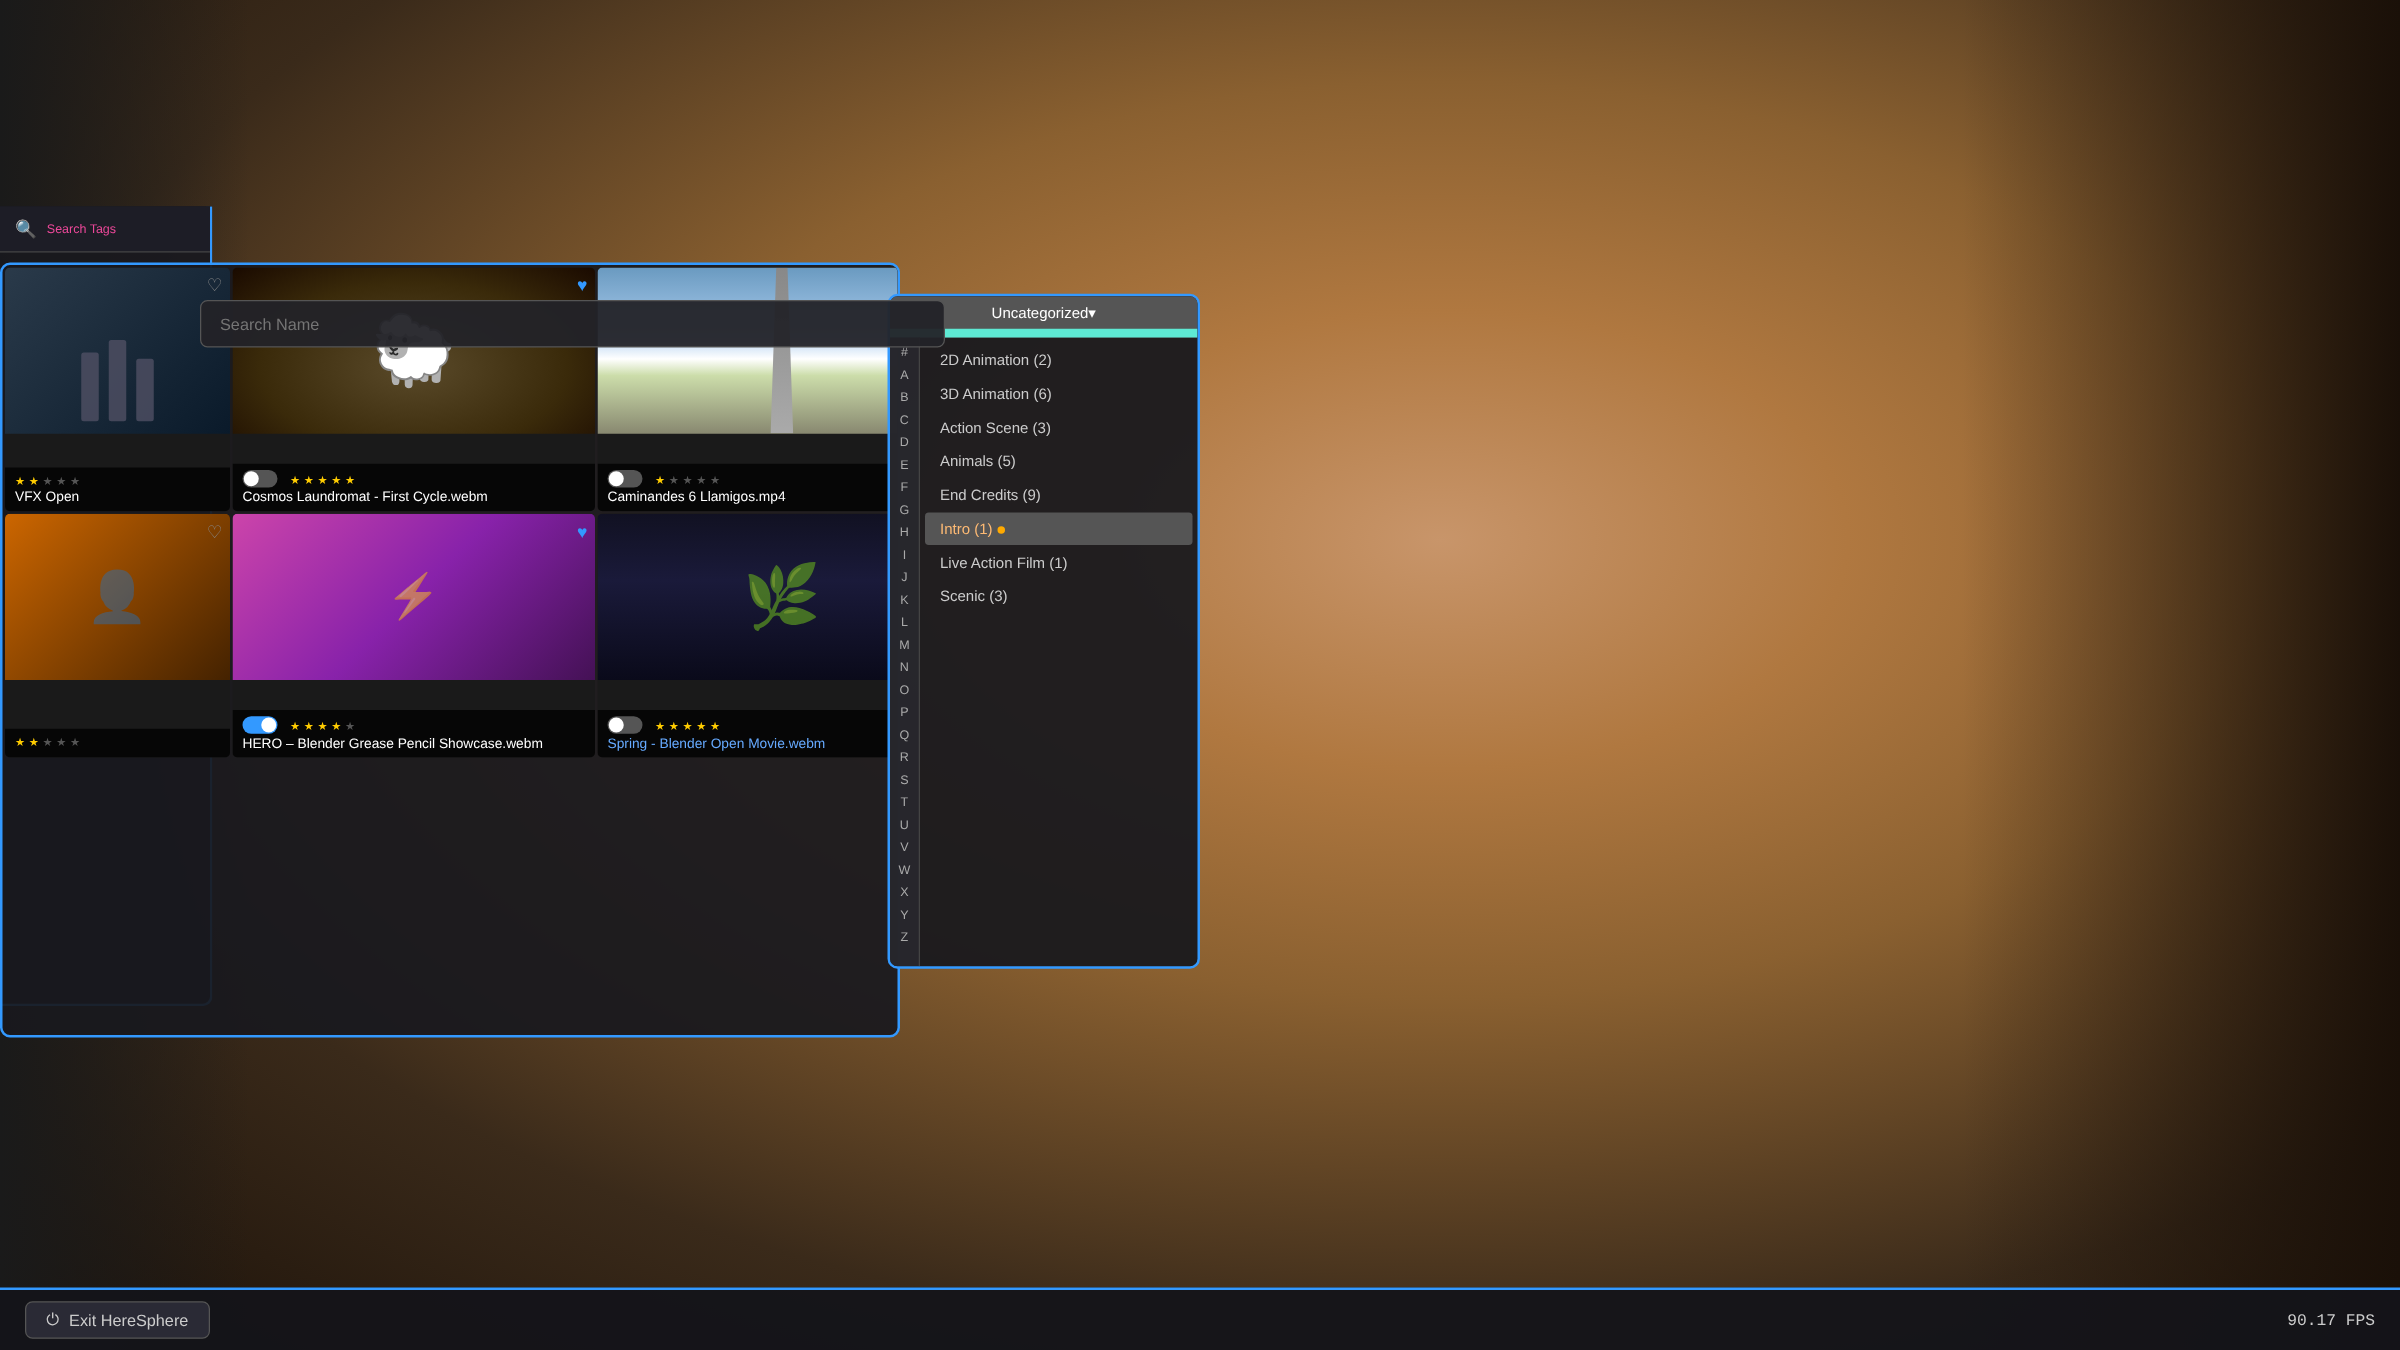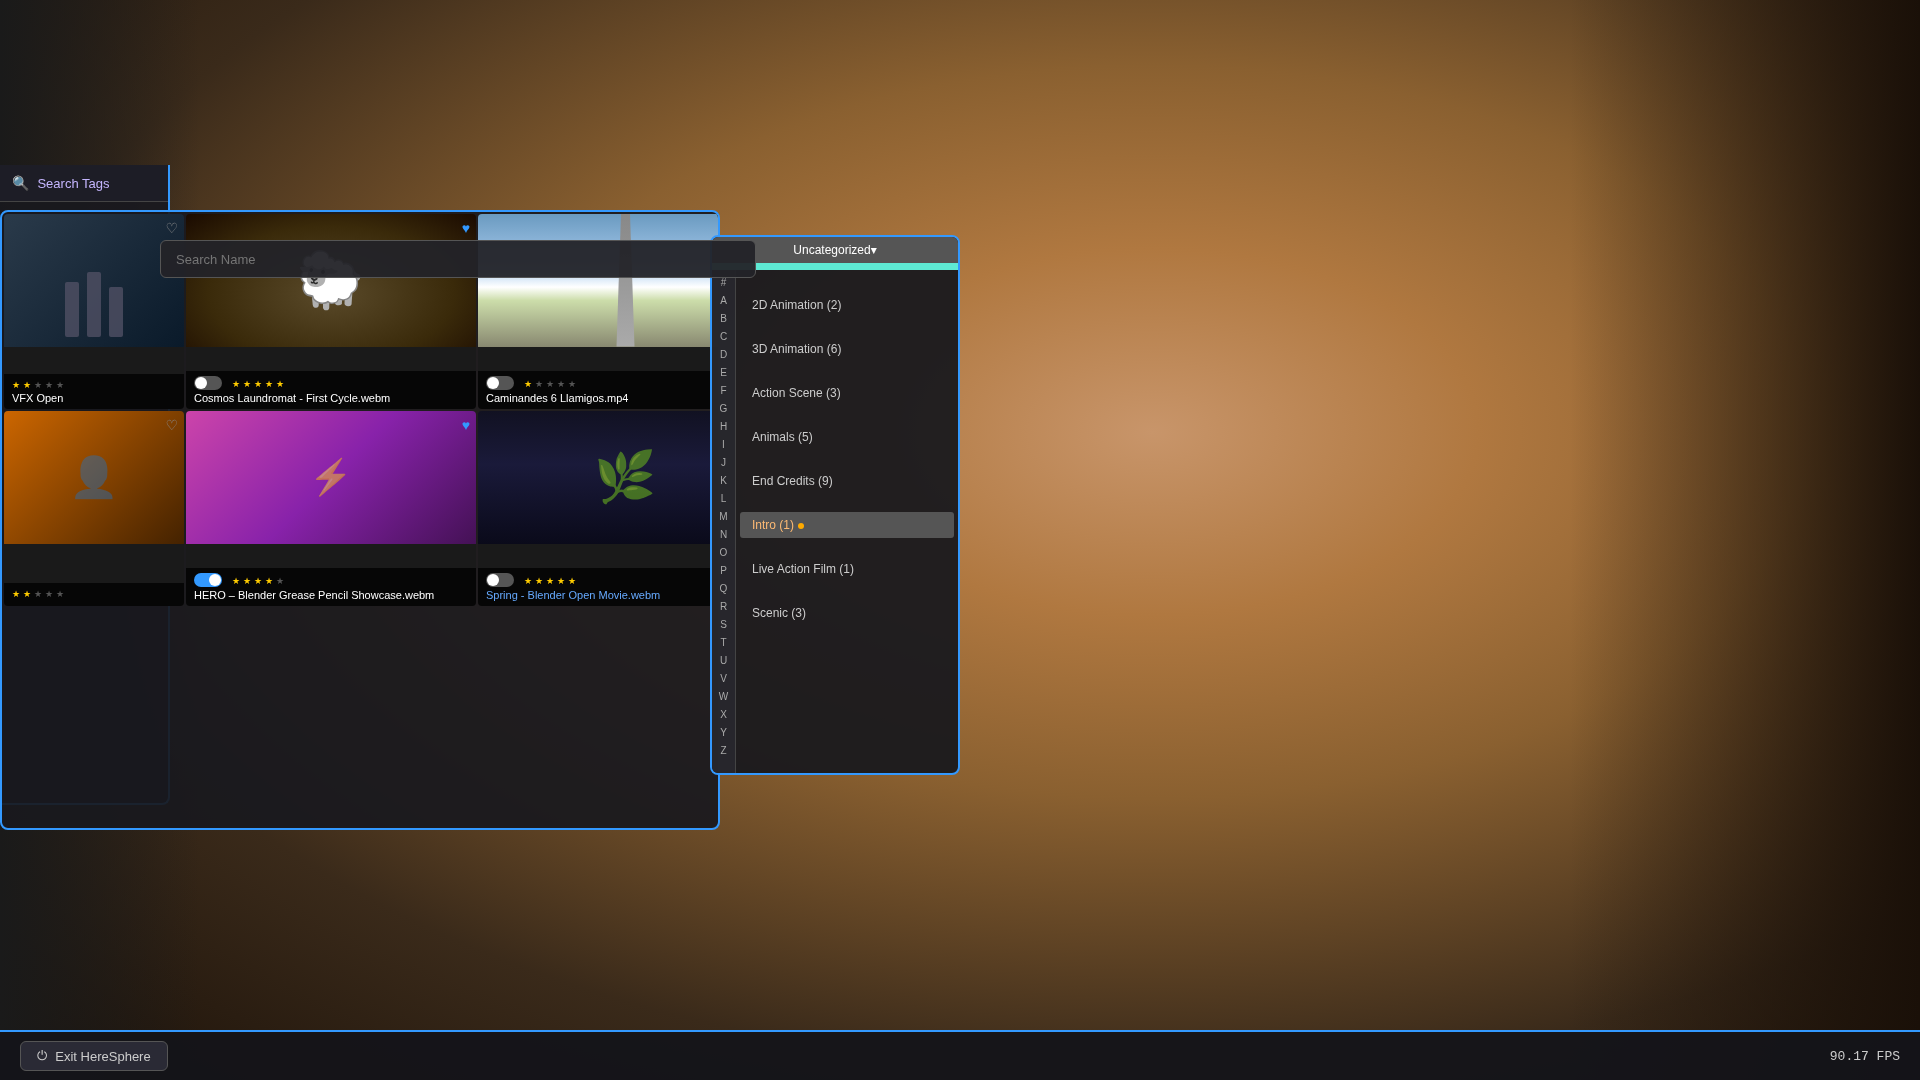--- a/index.html
+++ b/index.html
@@ -197,21 +197,21 @@
 
     .tags-col::-webkit-scrollbar { width: 4px; }
     .tags-col::-webkit-scrollbar-thumb { background: #555; border-radius: 2px; }
 
     .tag-item {
       padding: 6px 12px;
       color: #ccc;
       font-size: 12px;
       cursor: pointer;
       border-radius: 3px;
-      margin: 18px 4px;
+      margin: 1px 4px;
     }
 
     .tag-item.active {
       background: #555;
       color: #fdba74;
     }
 
     .tag-dot {
       display: inline-block;
       width: 6px; height: 6px;
@@ -298,22 +298,22 @@
       background: rgba(30,30,38,0.97);
     }
 
     .tag-search-icon {
       color: #aaa;
       font-size: 14px;
       margin-right: 8px;
     }
 
     .tag-search-label {
-      color: #c4b5fd;
-      font-size: 13px;
+      color: #ec4899;
+      font-size: 10px;
     }
 
     
     .cell-art-1 {
       display: flex;
       align-items: flex-end;
       justify-content: center;
       gap: 8px;
       height: 100%;
       padding-bottom: 10px;

